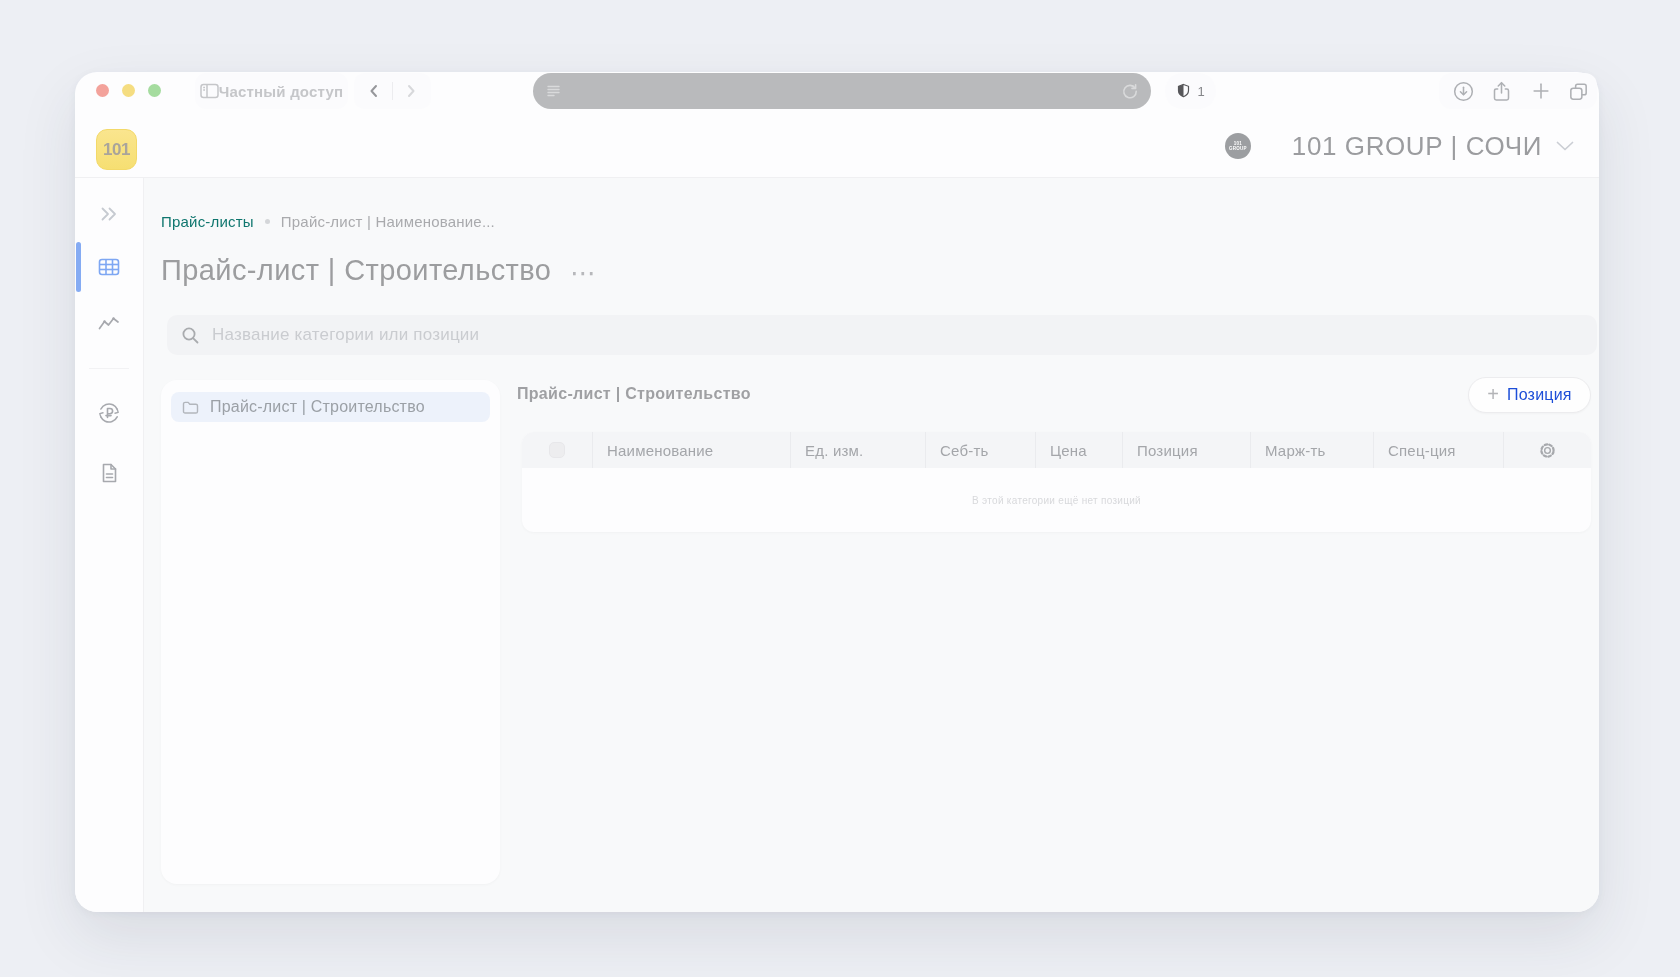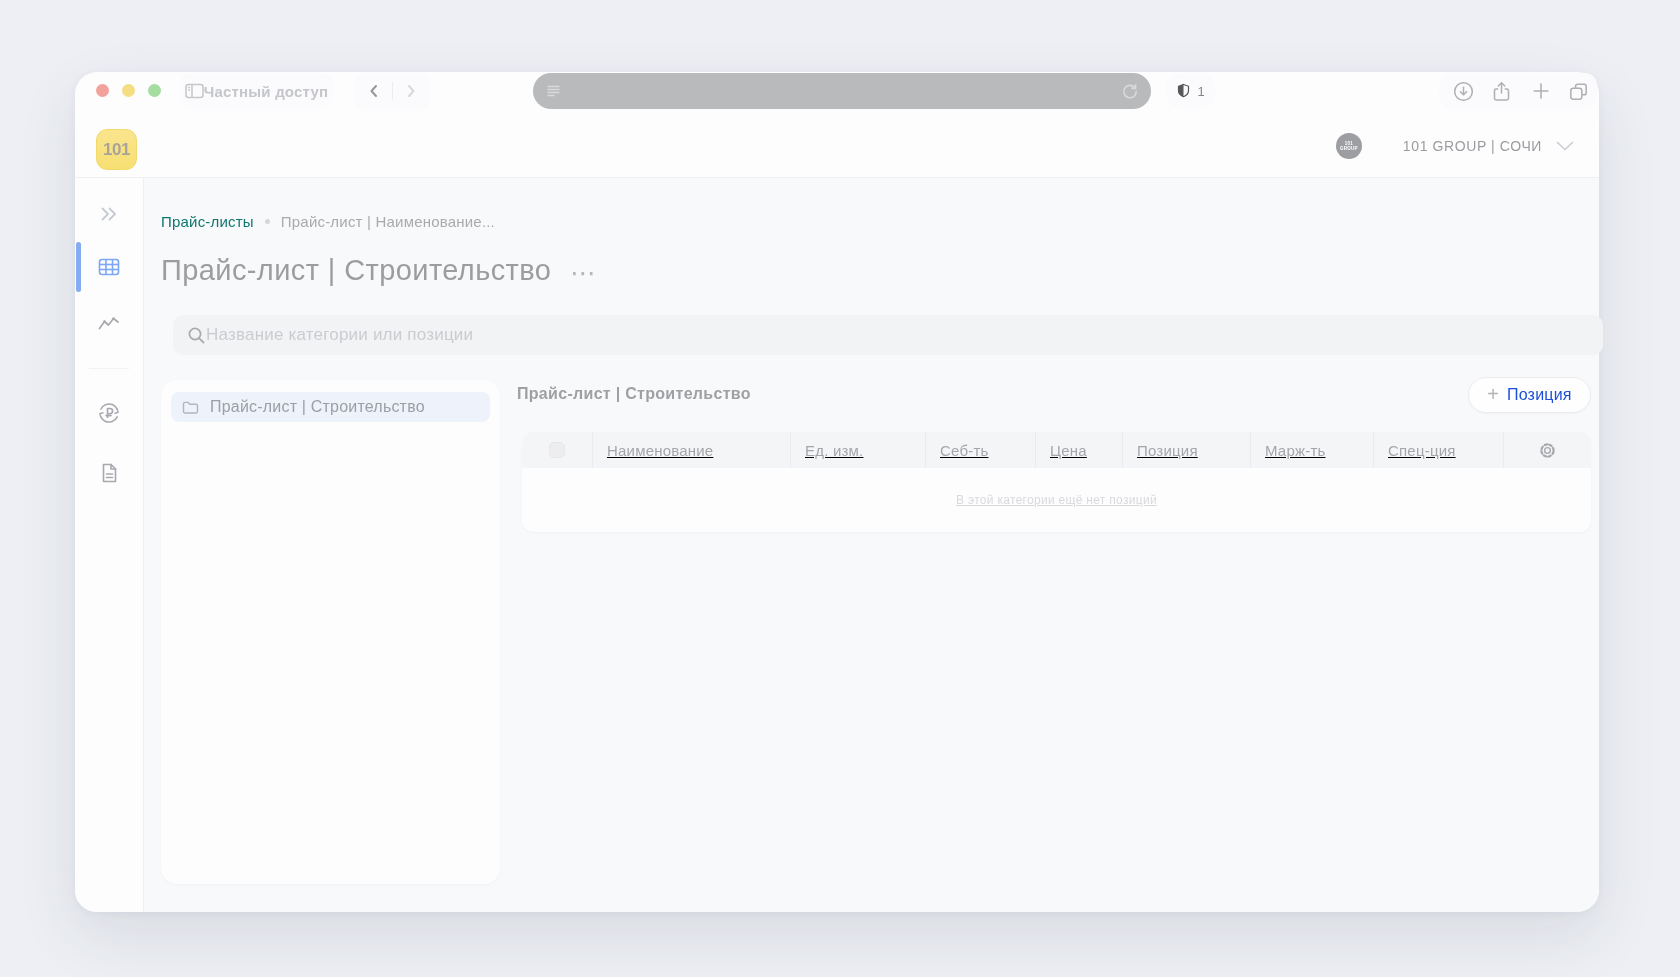--- a/index.html
+++ b/index.html
@@ -12,21 +12,21 @@
     box-shadow:0 24px 60px rgba(40,50,70,.10), 0 2px 8px rgba(40,50,70,.05); }
 
   
   .tl { position:absolute; top:12px; width:13px; height:13px; border-radius:50%; }
   .tl.red { left:21px; background:#f3a29b; }
   .tl.yellow { left:47px; background:#f5dd81; }
   .tl.green { left:73px; background:#a5dc9f; }
 
   .pill { position:absolute; top:1px; height:36px; border-radius:11px; background:#fbfbfd;
     display:flex; align-items:center; justify-content:center; }
-  .private-pill { left:105px; width:153px; }
+  .private-pill { left:120px; width:153px; }
   .private-pill span { font-size:15px; font-weight:700; color:#c5c6c9; letter-spacing:.2px; }
   .nav-pill { left:279px; width:77px; gap:0; }
   .nav-sep { width:1px; height:18px; background:#ececef; margin:0 9px; }
 
   .urlbar { position:absolute; left:458px; top:1px; width:618px; height:36px; border-radius:18px;
     background:#b9babc; display:flex; align-items:center; }
   .urlbar .url-text { position:absolute; left:0; right:0; text-align:center; color:#ffffff;
     font-size:15px; letter-spacing:.2px; }
   .urlbar .reader { position:absolute; left:13px; top:10px; }
   .urlbar .reload { position:absolute; right:12px; top:9px; }
@@ -40,21 +40,21 @@
 
   
   .app-logo { position:absolute; left:21px; top:57px; width:41px; height:41px; border-radius:11px;
     background:linear-gradient(180deg,#fae58e,#f6df72); border:1px solid #f3d969;
     display:flex; align-items:center; justify-content:center;
     font-size:17px; font-weight:800; color:#a9a49b; letter-spacing:-.5px; }
   .account { position:absolute; top:59px; right:24px; height:30px; display:flex; align-items:center; gap:13px; }
   .avatar { width:26px; height:26px; border-radius:50%; background:#9c9ea1; color:#ffffff;
     font-size:4.5px; font-weight:700; display:flex; align-items:center; justify-content:center;
     text-align:center; line-height:1.2; letter-spacing:.2px; }
-  .account-name { font-size:14px; color:#9b9c9f; letter-spacing:.6px;margin-left:28px; }
+  .account-name { font-size:26px; color:#9b9c9f; letter-spacing:.6px;margin-left:28px; }
 
   .header-divider { position:absolute; left:0; top:105px; width:1524px; height:1px; background:#f0f0f2; }
 
   
   .sidebar { position:absolute; left:0; top:106px; width:68px; bottom:0; background:#fdfdfe;
     border-bottom-left-radius:22px; }
   .side-divider { position:absolute; left:68px; top:106px; bottom:0; width:1px; background:#f0f0f2; }
   .side-btn { position:absolute; left:21px; width:26px; height:26px; display:flex; align-items:center; justify-content:center; }
   .active-bar { position:absolute; left:1px; top:170px; width:5px; height:50px; border-radius:4px; background:#85abf3; }
   .side-sep { position:absolute; left:14px; top:296px; width:40px; height:1px; background:#f2f2f4; }
@@ -67,22 +67,22 @@
   .breadcrumb { position:absolute; left:86px; top:141px; display:flex; align-items:center; gap:11px; font-size:15px; letter-spacing:.2px; }
   .bc-root { color:#0f766e; }
   .bc-dot { width:5px; height:5px; border-radius:50%; background:#d4d6d9; }
   .bc-current { color:#a9aaad; }
 
   .page-title { position:absolute; left:86px; top:182px; font-size:29px; font-weight:500;
     color:#9c9d9f; letter-spacing:.4px; }
   .title-more { position:absolute; left:495px; top:186px; font-size:26px; color:#b7b8bb;
     letter-spacing:2px; }
 
-  .searchbar { position:absolute; left:98px; top:243px; width:1430px; height:40px; border-radius:10px;
-    background:#f2f3f5; display:flex; align-items:center; padding:0 14px; gap:0; }
+  .searchbar { position:absolute; left:92px; top:243px; width:1430px; height:40px; border-radius:10px;
+    background:#f2f3f5; display:flex; align-items:center; padding:0 14px; gap:12px; }
   .searchbar input { flex:1; border:none; outline:none; background:transparent; font-size:17px;
     color:#6b6b6e; font-family:inherit; letter-spacing:.2px; }
   .searchbar input::placeholder { color:#caccd0; }
 
   .tooltip { position:absolute; left:453px; top:226px; width:285px; height:52px; border-radius:15px;
     background:#ffffff; box-shadow:0 12px 32px rgba(30,35,45,.14), 0 2px 6px rgba(30,35,45,.06);
     display:flex; align-items:center; padding-left:22px; gap:17px; z-index:50; }
   .tooltip span { font-size:19px; font-weight:500; color:#4a4a4c; letter-spacing:.2px; }
 
   .tree-panel { position:absolute; left:86px; top:308px; width:339px; height:504px; border-radius:16px;
@@ -96,28 +96,28 @@
     color:#9fa0a3; letter-spacing:.3px; }
 
   .add-btn { position:absolute; left:1393px; top:305px; width:123px; height:36px; border-radius:18px;
     background:#fefefe; border:1px solid #ececee; box-shadow:0 1px 2px rgba(20,25,35,.03);
     display:flex; align-items:center; justify-content:center; gap:8px; }
   .add-btn .plus { font-size:20px; font-weight:400; color:#b3b4b7; line-height:1; margin-top:-2px; }
   .add-btn .label { font-size:16px; font-weight:500; color:#1d4ed8; letter-spacing:.2px; }
 
   .table-card { position:absolute; left:447px; top:360px; width:1069px; height:100px; border-radius:12px;
     background:#fdfdfe; box-shadow:0 1px 3px rgba(20,25,35,.03); overflow:hidden; }
-  .thead { display:flex; height:36px; background:#f4f5f7;text-decoration:underline; }
+  .thead { display:flex; height:36px; background:#f4f5f7; }
   .th { display:flex; align-items:center; padding-left:14px; font-size:15px; color:#a4a6aa;
     letter-spacing:.2px; border-left:1px solid #eaebee; }
   .th.first { border-left:none; justify-content:center; padding-left:0; }
   .th.gear-col { flex:1; justify-content:center; padding-left:0; }
   .checkbox { width:16px; height:16px; border-radius:5px; background:#ededef; border:1px solid #e7e7ea; }
   .tbody { height:64px; display:flex; align-items:center; justify-content:center; }
-  .empty-msg { font-size:12px; color:#d8d9dc; letter-spacing:.3px;text-decoration:underline; }
+  .empty-msg { font-size:10px; color:#d8d9dc; letter-spacing:.3px; }
 
   svg { display:block; }
 </style>
 </head>
 <body>
 
 <div class="screen">
   <div class="window">
 
     <div class="tl red"></div>

